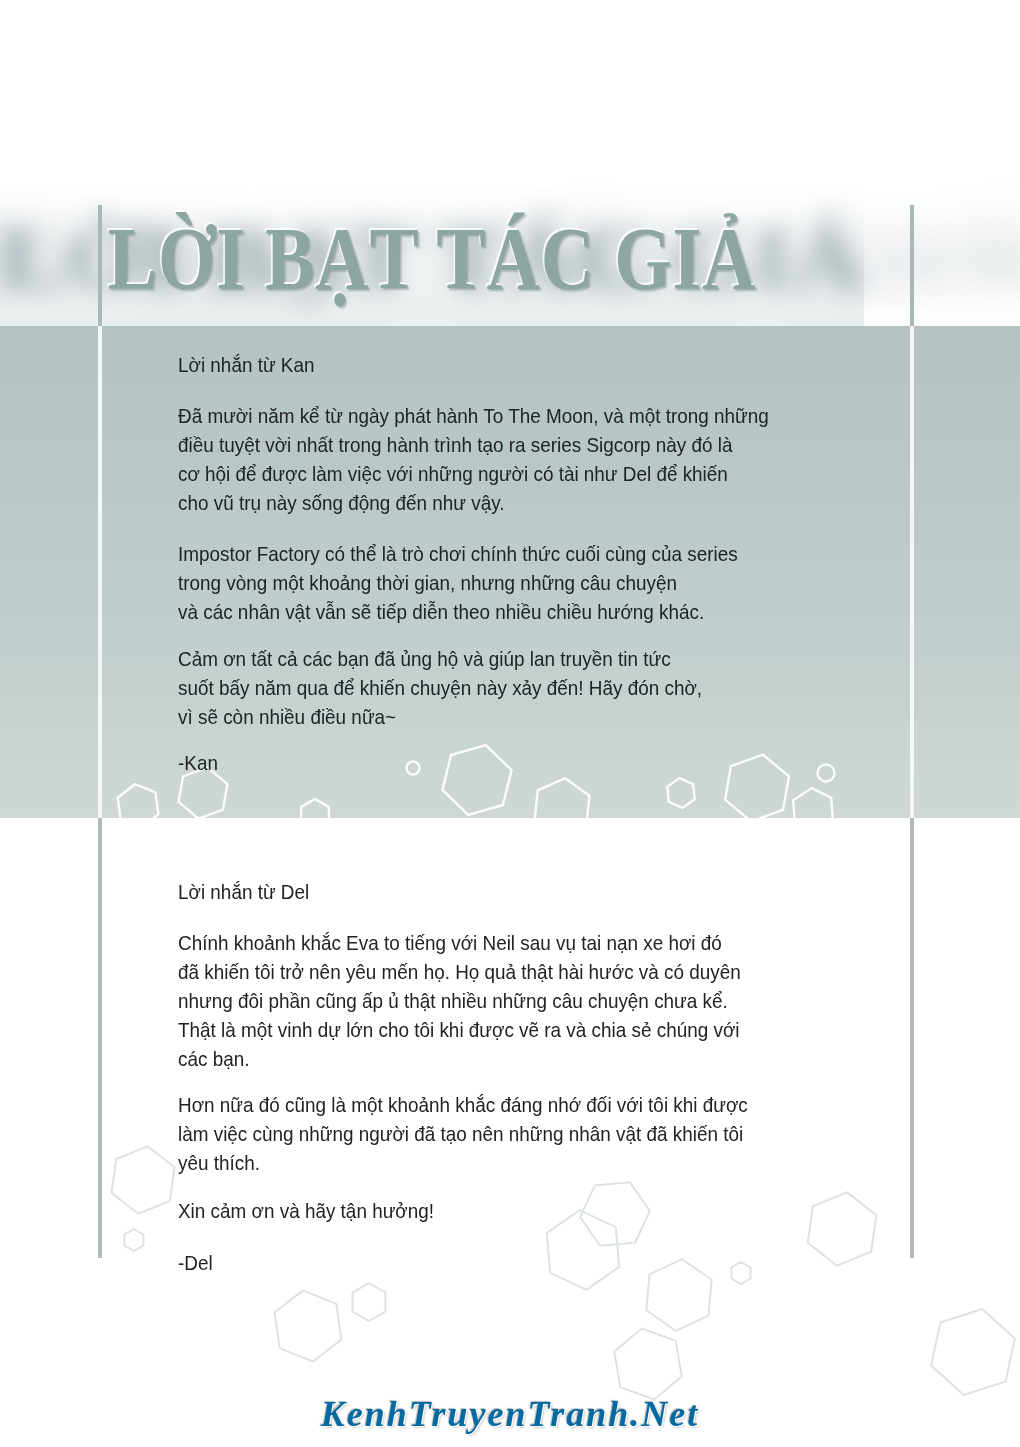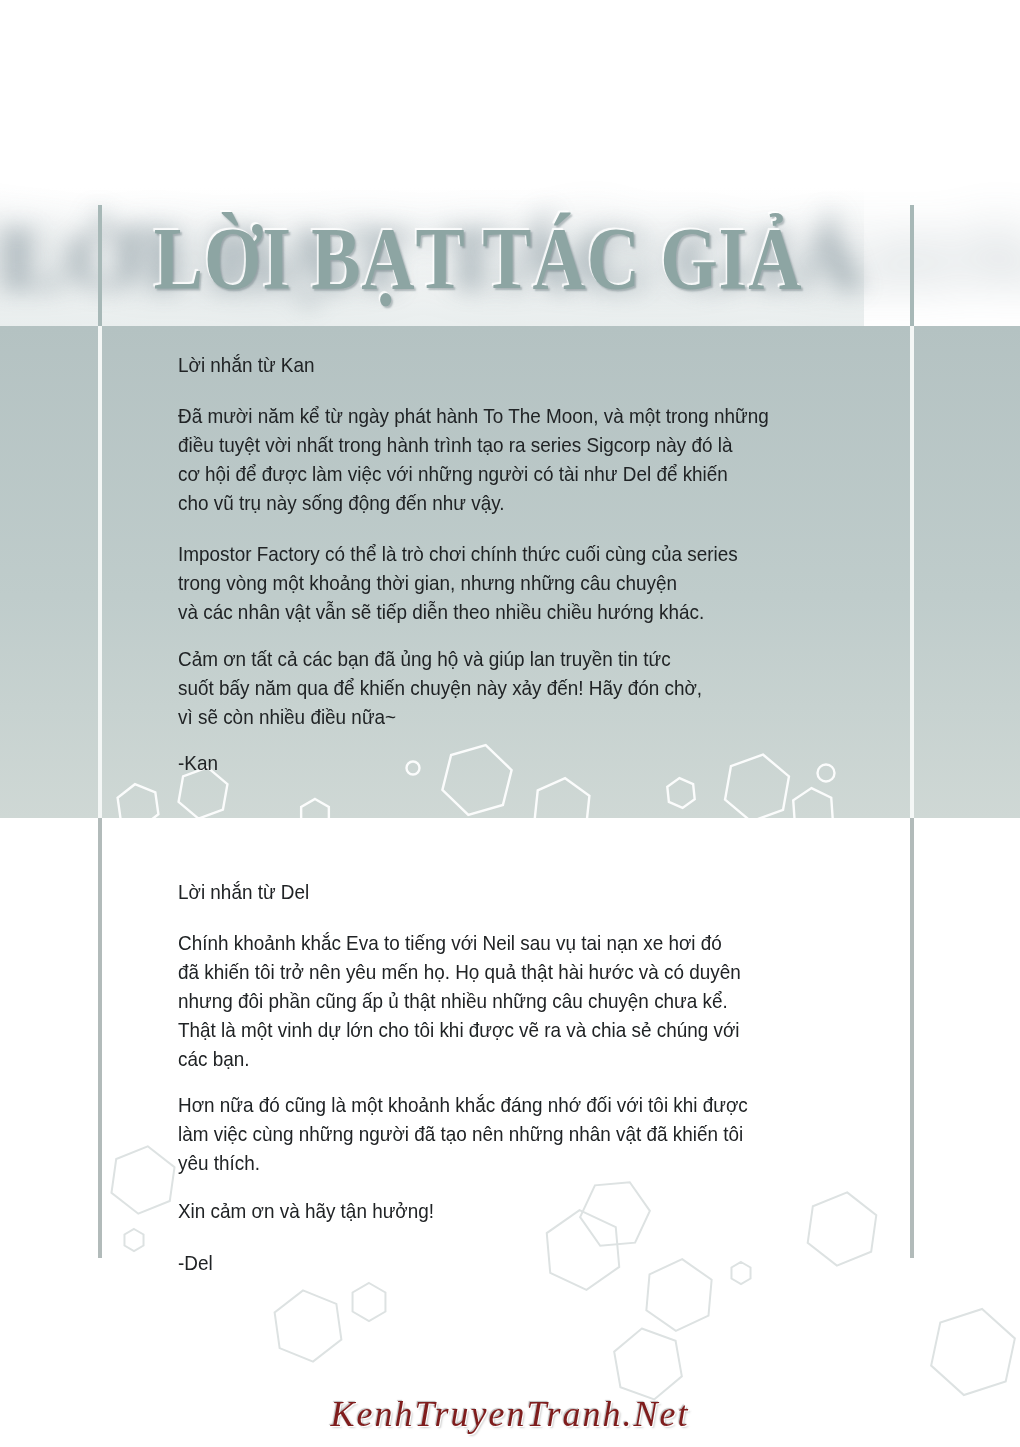--- a/index.html
+++ b/index.html
@@ -5,21 +5,21 @@
   html,body{margin:0;padding:0;background:#ffffff;}
   .page{
     position:relative;width:1020px;height:1447px;overflow:hidden;
     background:#ffffff;font-family:"Liberation Sans",sans-serif;
   }
 
   
   .title-band{
     position:absolute;left:0;top:188px;width:864px;height:142px;
     background:linear-gradient(180deg,#ffffff 0%,#f4f6f6 55%,#e9eeee 100%);
-    display:flex;align-items:center;justify-content:flex-end;
+    display:flex;align-items:center;justify-content:center;
   }
   .title-layer{
     position:absolute;left:0;top:0;width:100%;height:100%;
     display:flex;align-items:center;justify-content:center;
     font-family:"Liberation Serif",serif;font-weight:700;
     font-size:88px;line-height:1;white-space:nowrap;letter-spacing:1px;
   }
   .title-blur-far{color:#7d8f97;opacity:.45;filter:blur(20px);transform:scaleX(1.6);}
   .title-blur-near{color:#6d8089;opacity:.6;filter:blur(11px);transform:scaleX(1.12);}
   .title-main{
@@ -61,22 +61,22 @@
 
   .del-heading{top:877px;} .del-p1{top:928px;} .del-p2{top:1090px;}
   .del-p3{top:1196px;} .del-sig{top:1248px;}
 
   
   .footer{
     position:absolute;left:0;top:1384px;width:1020px;height:60px;
     display:flex;align-items:center;justify-content:center;z-index:5;
   }
   .footer-text{
-    font-family:"Liberation Serif",serif;font-style:italic;font-weight:400;
-    font-size:36px;letter-spacing:2px;color:#7f1d1d;
+    font-family:"Liberation Serif",serif;font-style:italic;font-weight:700;
+    font-size:36px;letter-spacing:2px;color:#0369a1;
     text-shadow:1px 1px 0 rgba(255,255,255,.95), -1px -1px 1px rgba(60,60,60,.35), 2px 2px 2px rgba(120,120,120,.35);
   }
 </style>
 </head>
 <body>
 
 <div class="page">
 
   <div class="title-band">
     <div class="title-layer title-blur-far">LỜI BẠT TÁC GIẢ</div>

